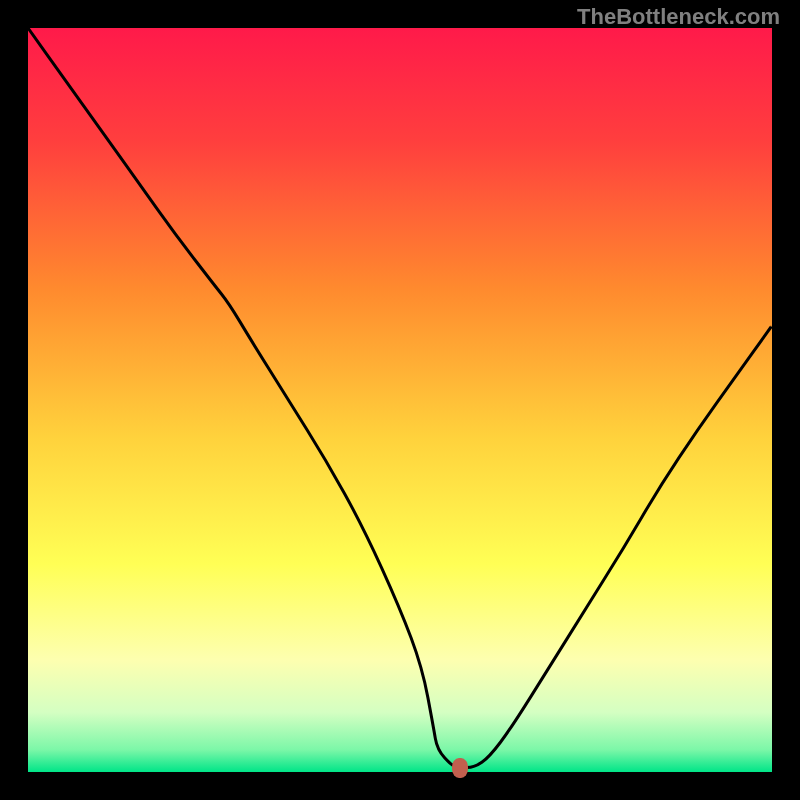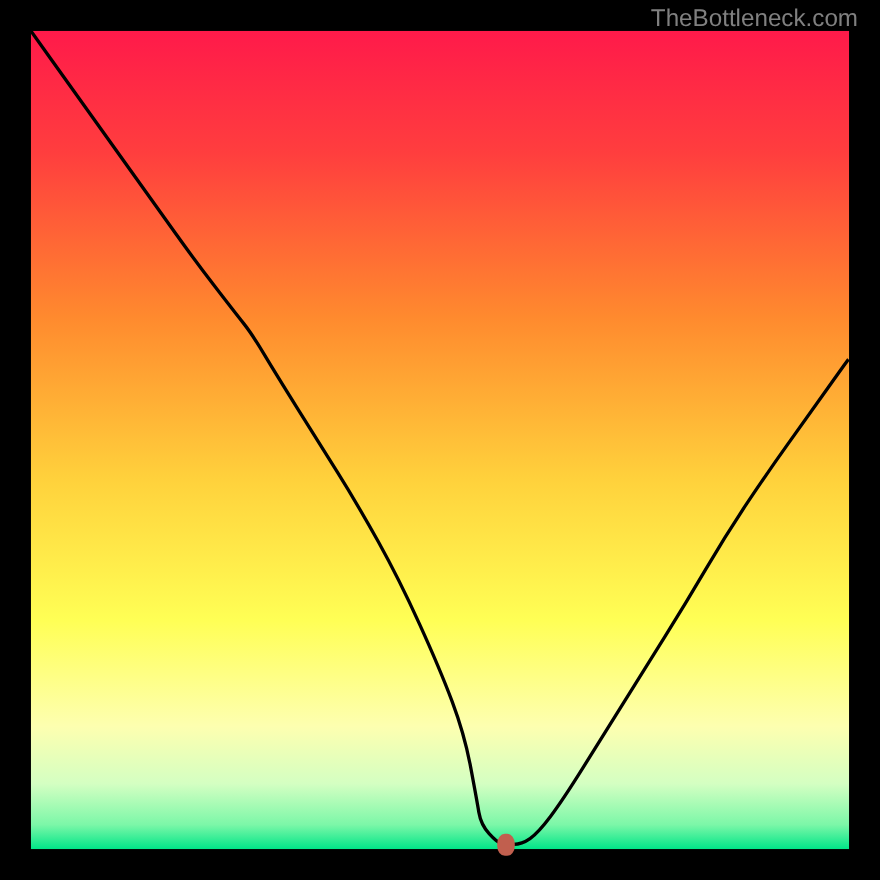--- a/index.html
+++ b/index.html
@@ -15,21 +15,21 @@
     height: 800px;
     position: relative;
     background: #000000;
   }
   .watermark {
     position: absolute;
     top: 4px;
     right: 20px;
     font-family: Arial, Helvetica, sans-serif;
     font-size: 22px;
-    font-weight: normal;
+    font-weight: bold;
     color: #808080;
     z-index: 10;
   }
   .plot-area {
     position: absolute;
     left: 28px;
     top: 28px;
     width: 744px;
     height: 744px;
   }

